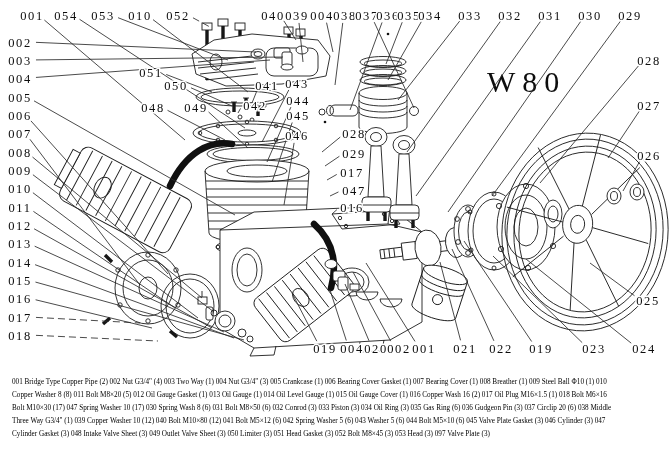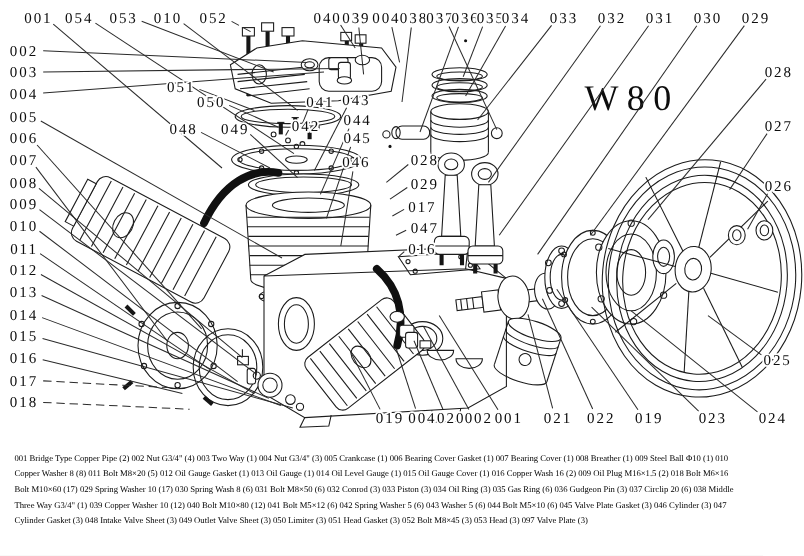--- a/index.html
+++ b/index.html
@@ -458,18 +458,18 @@
         <text x="541" y="352.5" class="callout">019</text>
         <line x1="582.1715630488553" y1="342.6127910915578" x2="493" y2="256" class="leader"></line>
         <text x="594" y="352.5" class="callout">023</text>
         <line x1="631.2260278361343" y1="343.1826969382032" x2="526" y2="259" class="leader"></line>
         <text x="644" y="352.5" class="callout">024</text>
       </g>
   </svg>
 
   <div class="parts">
     <div>001 Bridge Type Copper Pipe (2) 002 Nut G3/4" (4) 003 Two Way (1) 004 Nut G3/4" (3) 005 Crankcase (1) 006 Bearing Cover Gasket (1) 007 Bearing Cover (1) 008 Breather (1) 009 Steel Ball Φ10 (1) 010</div>
-    <div>Copper Washer 8 (8) 011 Bolt M8×20 (5) 012 Oil Gauge Gasket (1) 013 Oil Gauge (1) 014 Oil Level Gauge (1) 015 Oil Gauge Cover (1) 016 Copper Wash 16 (2) 009 Oil Plug M16×1.5 (2) 018 Bolt M6×16</div>
-    <div>Bolt M10×60 (17) 029 Spring Washer 10 (17) 030 Spring Wash 8 (6) 031 Bolt M8×50 (6) 032 Conrod (3) 033 Piston (3) 034 Oil Ring (3) 035 Gas Ring (6) 036 Gudgeon Pin (3) 037 Circlip 20 (6) 038 Middle</div>
+    <div>Copper Washer 8 (8) 011 Bolt M8×20 (5) 012 Oil Gauge Gasket (1) 013 Oil Gauge (1) 014 Oil Level Gauge (1) 015 Oil Gauge Cover (1) 016 Copper Wash 16 (2) 017 Oil Plug M16×1.5 (1) 018 Bolt M6×16</div>
+    <div>Bolt M10×30 (17) 047 Spring Washer 10 (17) 030 Spring Wash 8 (6) 031 Bolt M8×50 (6) 032 Conrod (3) 033 Piston (3) 034 Oil Ring (3) 035 Gas Ring (6) 036 Gudgeon Pin (3) 037 Circlip 20 (6) 038 Middle</div>
     <div>Three Way G3/4" (1) 039 Copper Washer 10 (12) 040 Bolt M10×80 (12) 041 Bolt M5×12 (6) 042 Spring Washer 5 (6) 043 Washer 5 (6) 044 Bolt M5×10 (6) 045 Valve Plate Gasket (3) 046 Cylinder (3) 047</div>
     <div>Cylinder Gasket (3) 048 Intake Valve Sheet (3) 049 Outlet Valve Sheet (3) 050 Limiter (3) 051 Head Gasket (3) 052 Bolt M8×45 (3) 053 Head (3) 097 Valve Plate (3)</div>
   </div>
 </div>
 
 </body></html>

